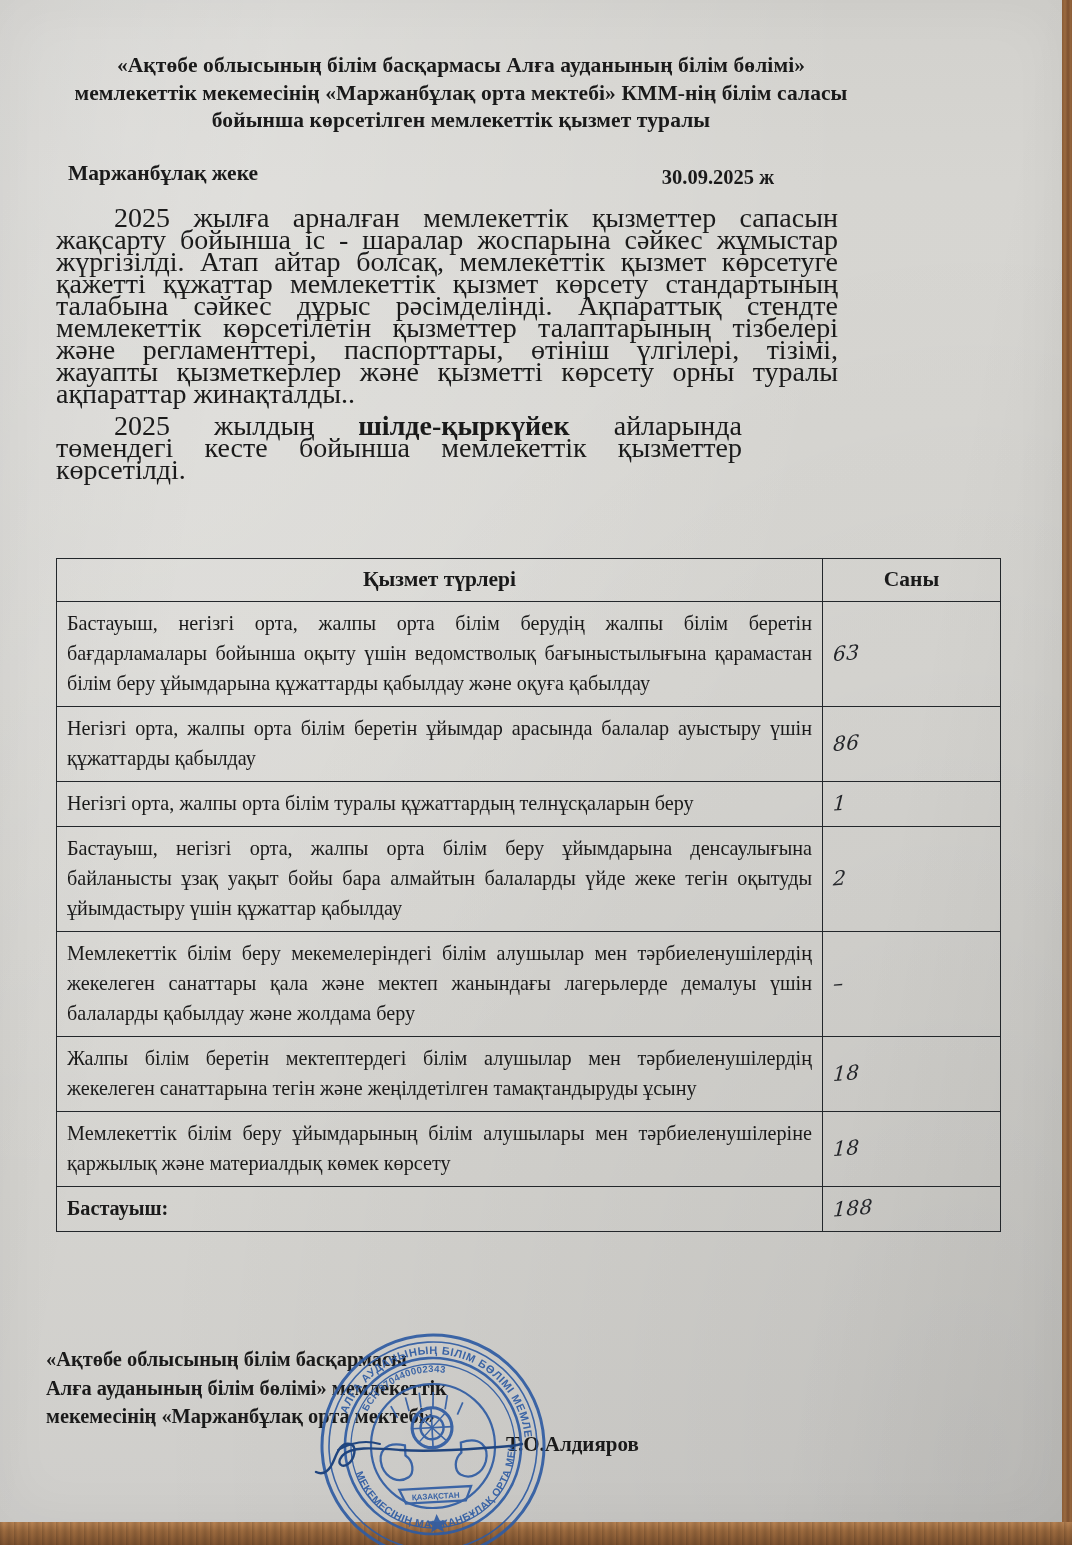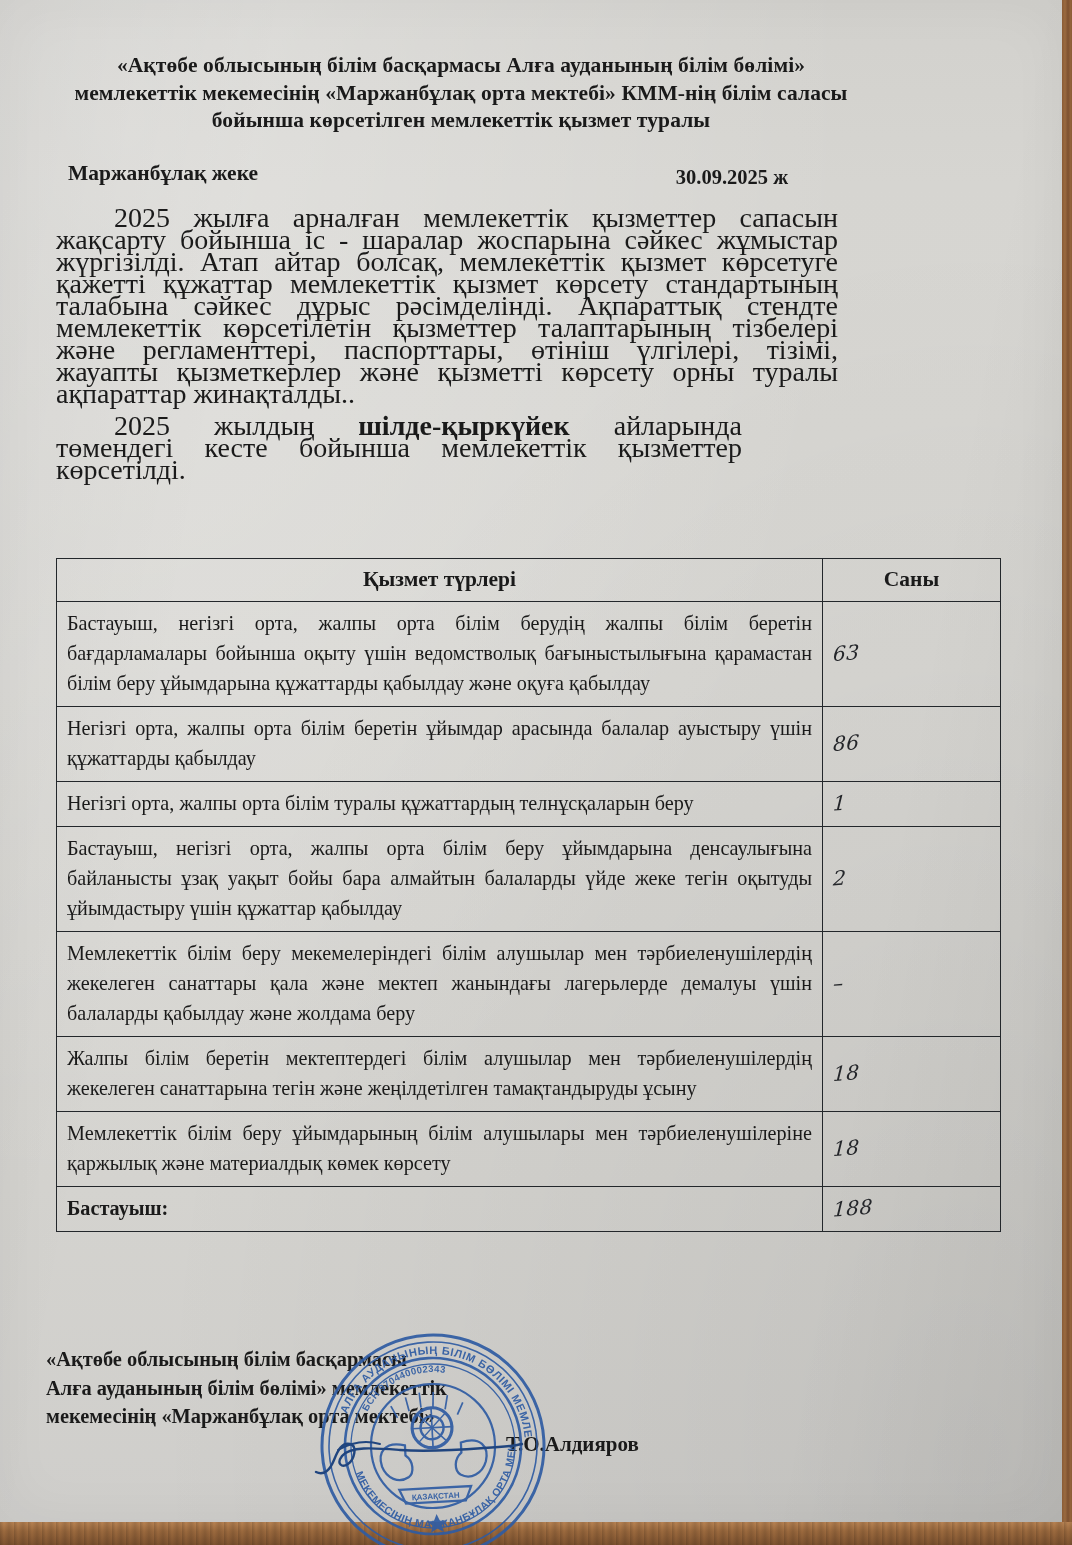--- a/index.html
+++ b/index.html
@@ -93,21 +93,21 @@
     font-weight: bold;
     font-size: 21.5px;
   }
   .meta-place {
     position: absolute;
     left: 8px;
     top: 0;
   }
   .meta-date {
     position: absolute;
-    right: 78px;
+    right: 92px;
     top: 5px;
     font-size: 20.5px;
   }
 
   .para {
     margin: 14px 72px 0 44px;
     font-size: 28px;
     line-height: 22px;
     text-align: justify;
     text-indent: 58px;

